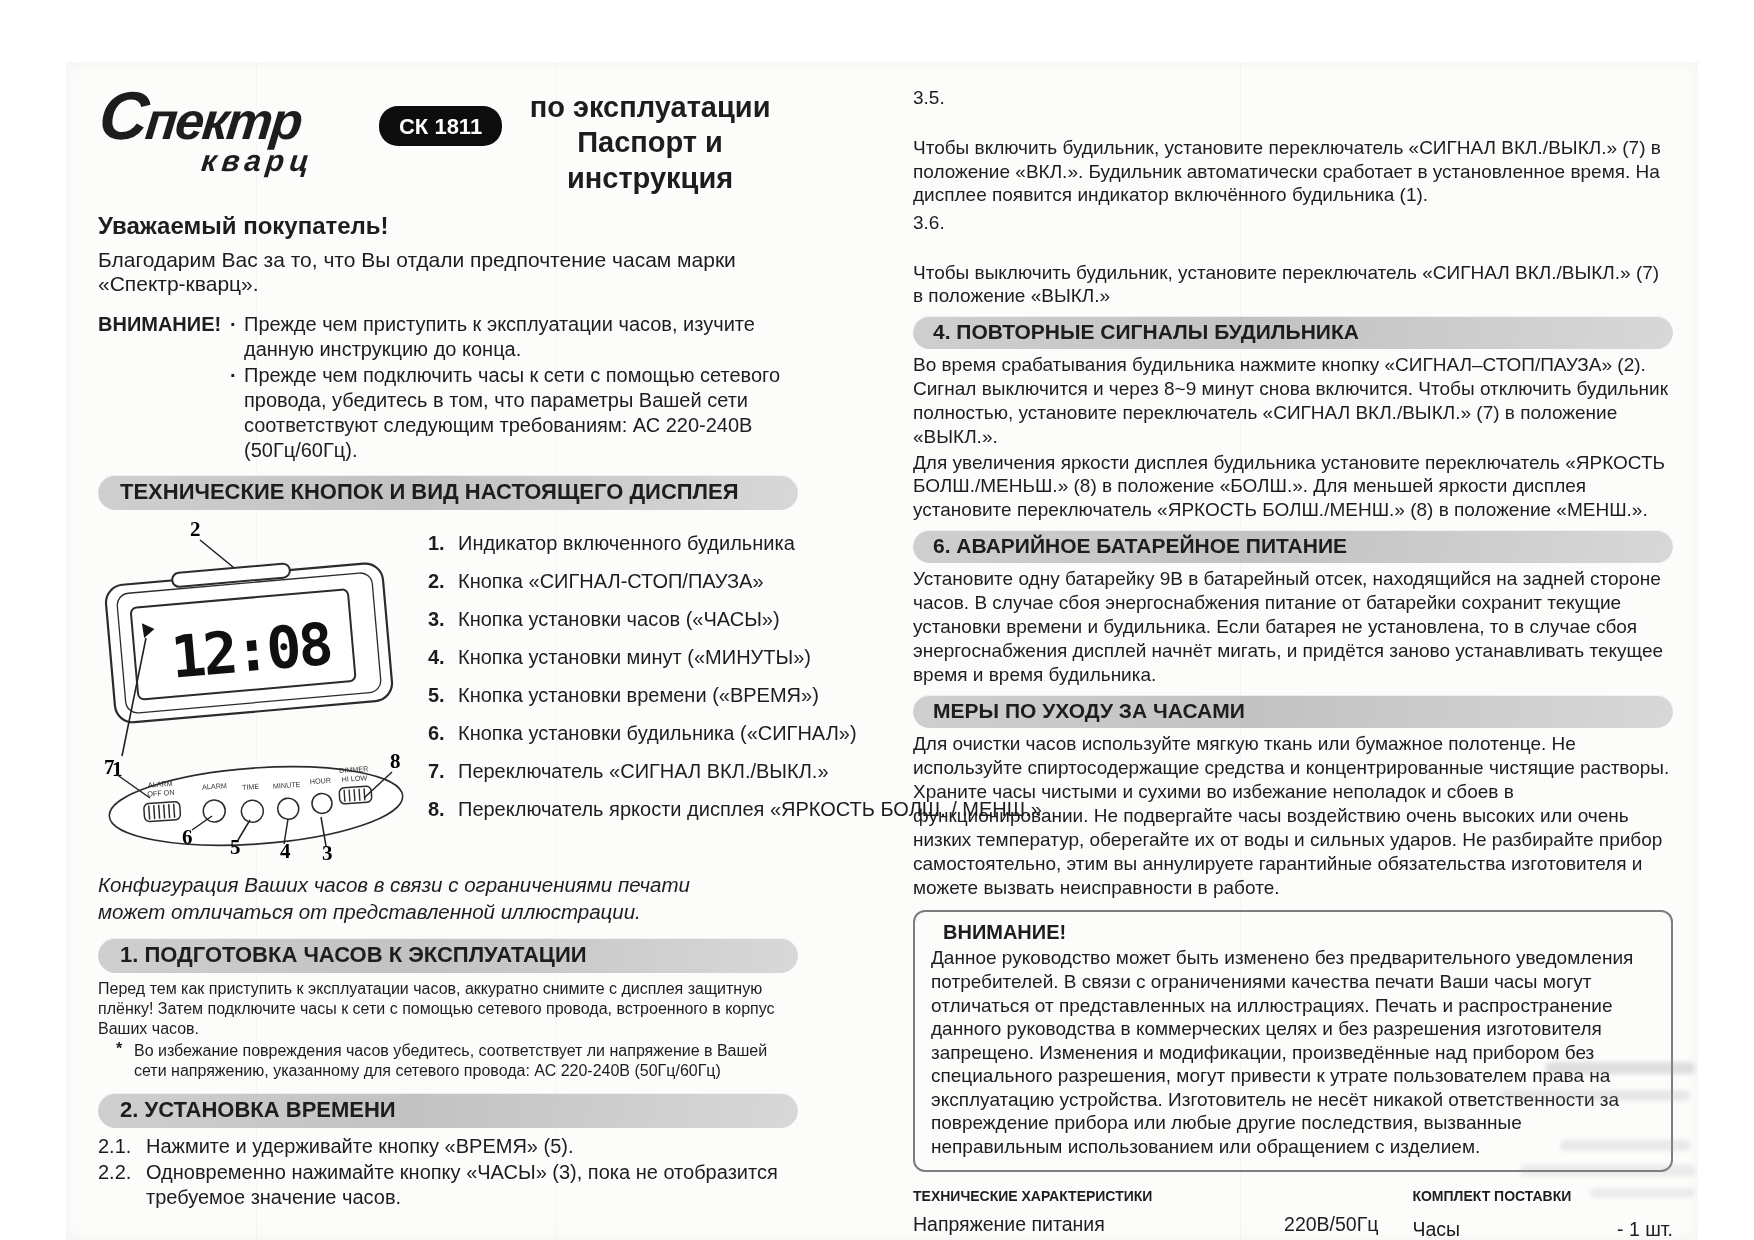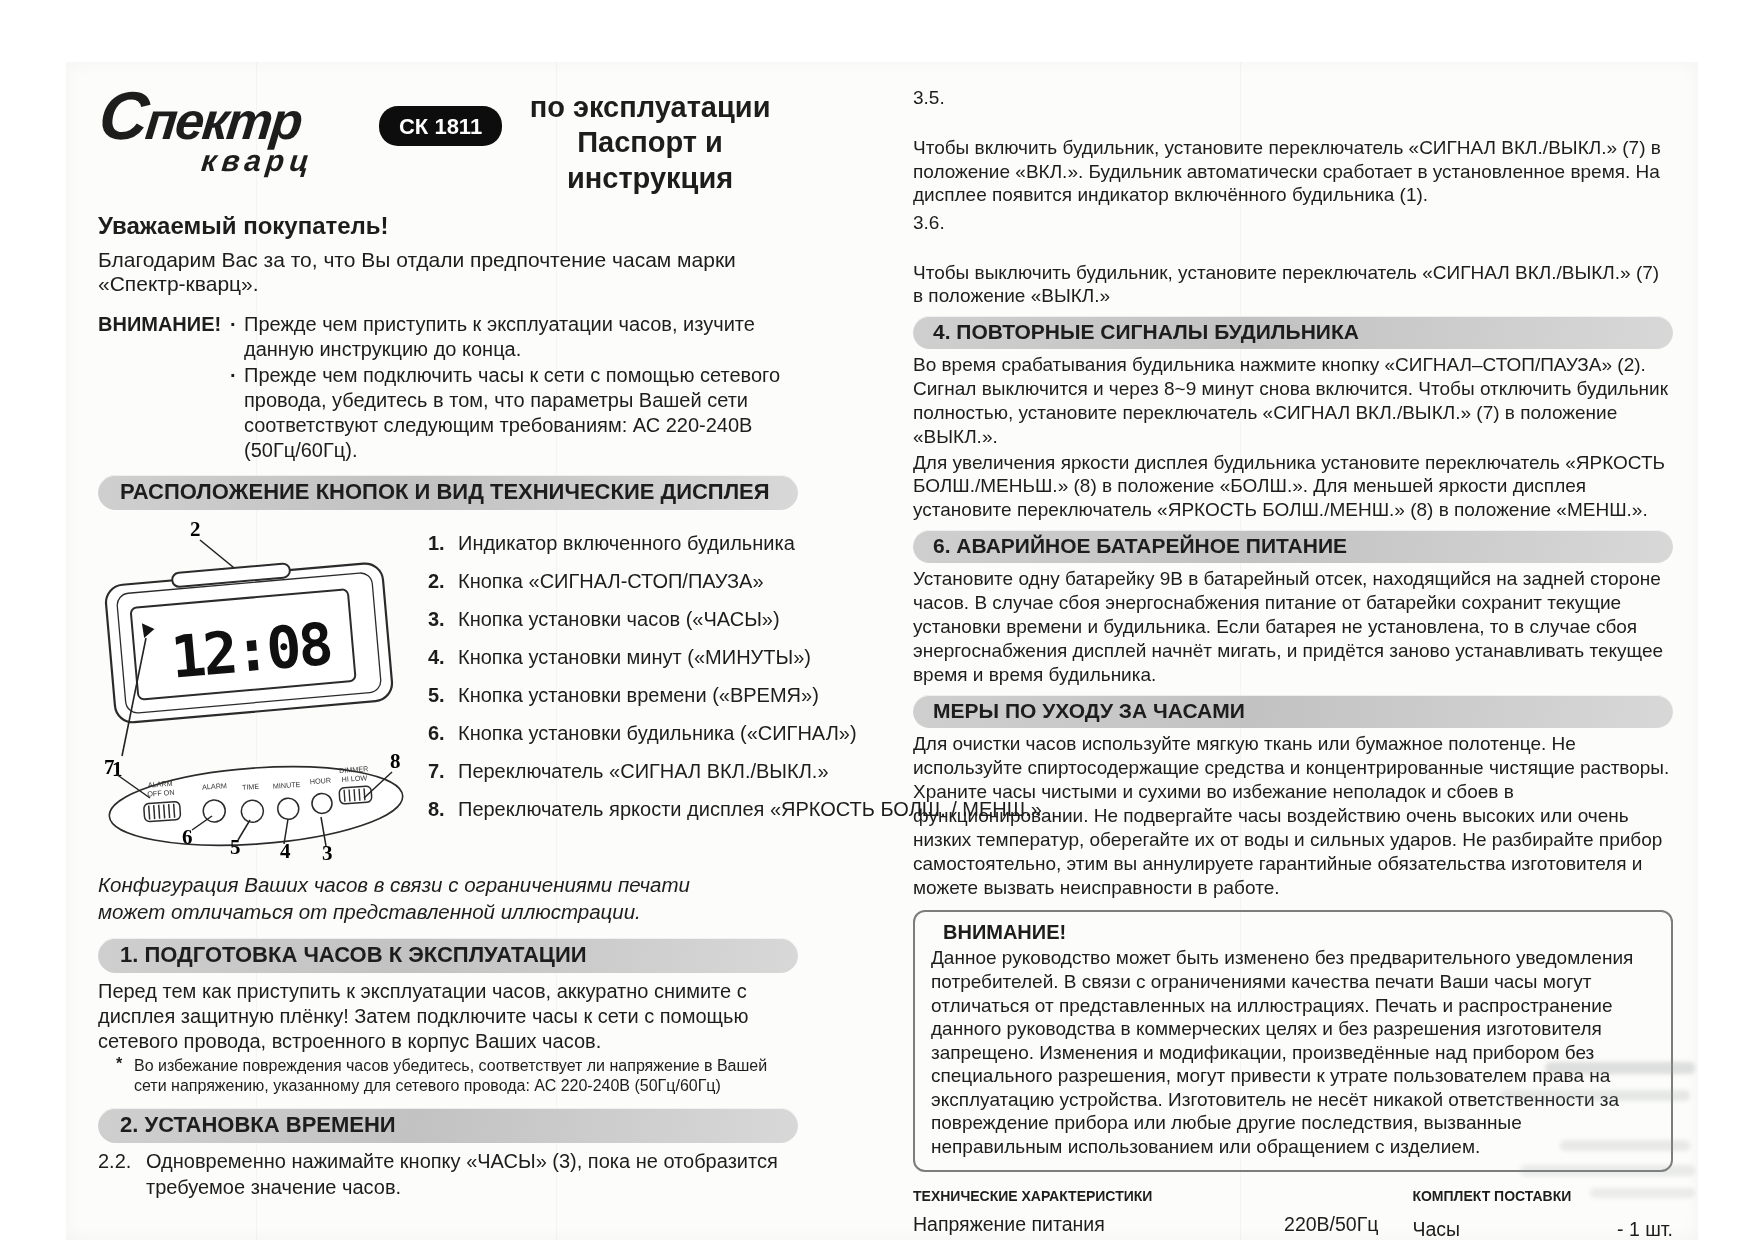--- a/index.html
+++ b/index.html
@@ -33,21 +33,21 @@
   .attn-label{font-weight:bold;flex:0 0 132px;}
   .attn-bullets{flex:1;}
   .attn-bullet{position:relative;padding-left:14px;}
   .attn-bullet::before{content:"·";position:absolute;left:0;font-weight:bold;}
 
   .sec-bar{background:linear-gradient(100deg,#cfcfcf 0%,#c2c2c2 45%,#d8d8d8 100%);
     border-radius:18px;padding:4px 18px 5px 22px;font-weight:bold;font-size:22px;
     margin:12px 0 6px;box-shadow:0 1px 0 rgba(255,255,255,.7) inset;}
   .col-right .sec-bar{font-size:21px;margin:8px 0 4px;padding:3px 16px 4px 20px;}
 
-  .para{font-size:20px;line-height:1.26;margin:2px 0;}
+  .para{font-size:16px;line-height:1.26;margin:2px 0;}
   .asterisk-note{position:relative;padding-left:36px;font-size:16px;line-height:1.26;margin-top:2px;}
   .asterisk-note::before{content:"*";position:absolute;left:18px;top:-2px;font-weight:bold;}
 
   .nitem{display:flex;font-size:20px;line-height:1.27;}
   .nitem .n{flex:0 0 48px;}
   .nitem .t{flex:1;}
   .col-right .nitem{font-size:19px;line-height:1.24;flex-direction:column;}
   .col-right .nitem .n{flex:0 0 50px;}
 
   
@@ -99,21 +99,21 @@
   <div class="greet-p">Благодарим Вас за то, что Вы отдали предпочтение часам марки «Спектр-кварц».</div>
 
   <div class="attention">
     <div class="attn-label">ВНИМАНИЕ!</div>
     <div class="attn-bullets">
       <div class="attn-bullet">Прежде чем приступить к эксплуатации часов, изучите данную инструкцию до конца.</div>
       <div class="attn-bullet">Прежде чем подключить часы к сети с помощью сетевого провода, убедитесь в том, что параметры Вашей сети соответствуют следующим требованиям: АС 220-240В (50Гц/60Гц).</div>
     </div>
   </div>
 
-  <div class="sec-bar">РАСПОЛОЖЕНИЕ КНОПОК И ВИД ТЕХНИЧЕСКИЕ ДИСПЛЕЯ</div>
+  <div class="sec-bar">ТЕХНИЧЕСКИЕ КНОПОК И ВИД НАСТОЯЩЕГО ДИСПЛЕЯ</div>
 
   <div class="layout-body">
     <svg class="figure" width="314" height="344" viewBox="0 0 314 344">
 
       <text class="callout" x="92" y="18" font-family="Liberation Serif, serif" font-size="21" font-weight="bold">2</text>
       <line x1="102" y1="22" x2="146" y2="58" stroke="#222" stroke-width="1.6"></line>
 
       <g transform="rotate(-5 150 125)">
         <rect x="12" y="56" width="278" height="138" rx="18" fill="#ffffff" stroke="#2b2b2b" stroke-width="2.2"></rect>
         <rect x="23" y="65" width="256" height="120" rx="12" fill="none" stroke="#2b2b2b" stroke-width="1.3"></rect>
@@ -212,20 +212,24 @@
   </div>
 
   <div class="note">Конфигурация Ваших часов в связи с ограничениями печати может отличаться от представленной иллюстрации.</div>
 
   <div class="sec-bar">1. ПОДГОТОВКА ЧАСОВ К ЭКСПЛУАТАЦИИ</div>
   <div class="para">Перед тем как приступить к эксплуатации часов, аккуратно снимите с дисплея защитную плёнку! Затем подключите часы к сети с помощью сетевого провода, встроенного в корпус Ваших часов.</div>
   <div class="asterisk-note">Во избежание повреждения часов убедитесь, соответствует ли напряжение в Вашей сети напряжению, указанному для сетевого провода: АС 220-240В (50Гц/60Гц)</div>
 
   <div class="sec-bar">2. УСТАНОВКА ВРЕМЕНИ</div>
   <div class="nitem">
+      <span class="n">2.1.</span>
+      <span class="t">Нажмите и удерживайте кнопку «ВРЕМЯ» (5).</span>
+    </div>
+  <div class="nitem">
       <span class="n">2.2.</span>
       <span class="t">Одновременно нажимайте кнопку «ЧАСЫ» (3), пока не отобразится требуемое значение часов.</span>
     </div>
 
 </div>
 
 <div class="col-right">
 
   <div class="nitem" style="margin-bottom:4px;">
       <span class="n">3.5.</span>

